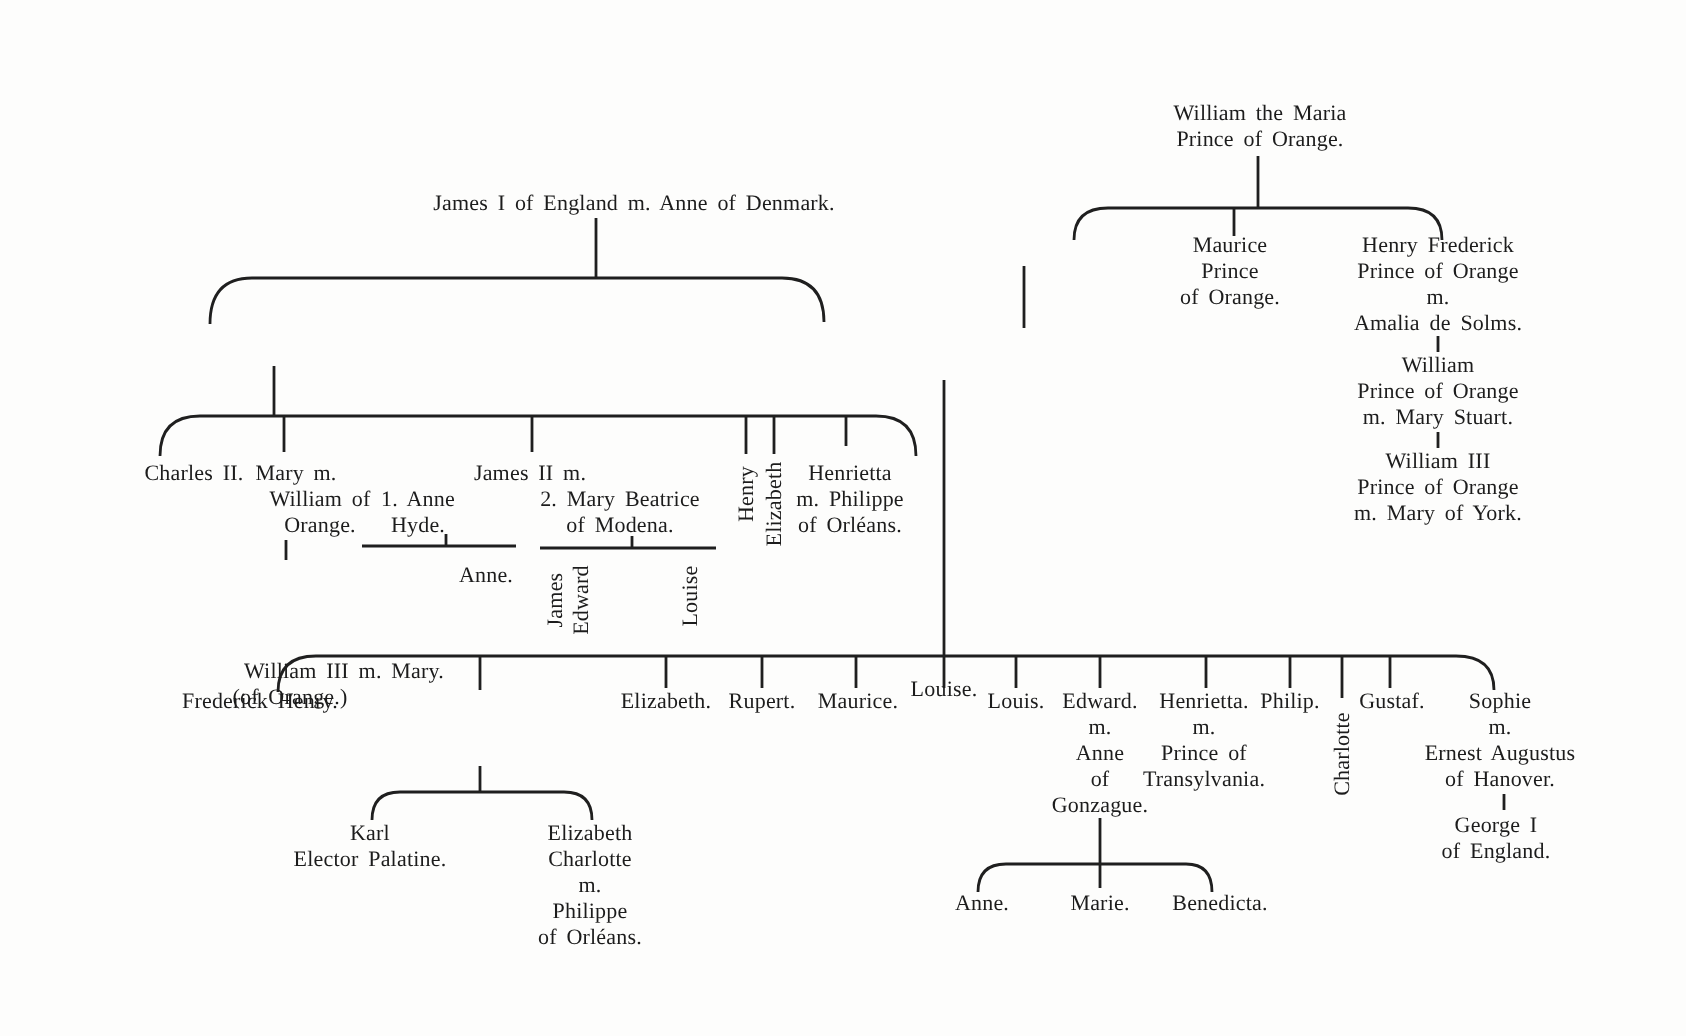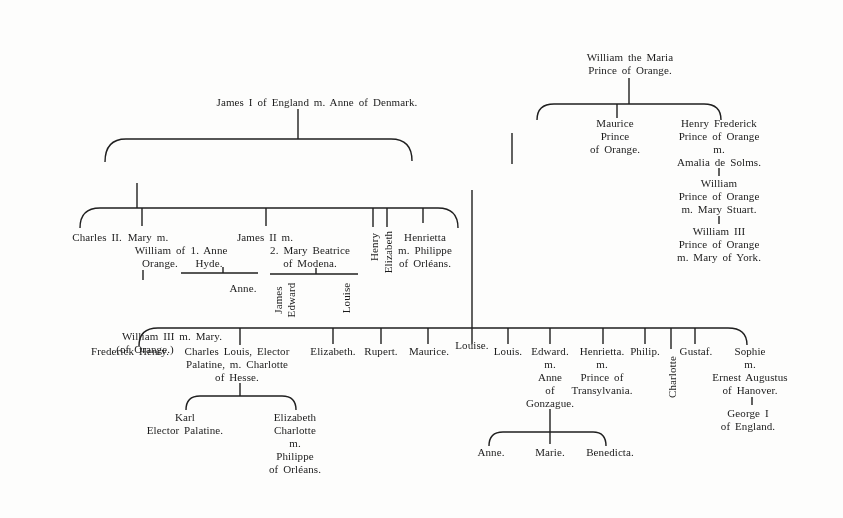--- a/index.html
+++ b/index.html
@@ -142,25 +142,20 @@
       <div class="ln">Elizabeth</div>
     </div>
     <div class="node" style="left: 425px; top: 231px;">
       <div class="ln">Henrietta</div>
       <div class="ln">m. Philippe</div>
       <div class="ln">of Orléans.</div>
     </div>
     <div class="node" style="left: 130px; top: 345px;">
       <div class="ln">Frederick Henry.</div>
     </div>
-    <div class="node" style="left: 237px; top: 345px;">
-      <div class="ln">Charles Louis, Elector</div>
-      <div class="ln">Palatine, m. Charlotte</div>
-      <div class="ln">of Hesse.</div>
-    </div>
     <div class="node" style="left: 333px; top: 345px;">
       <div class="ln">Elizabeth.</div>
     </div>
     <div class="node" style="left: 381px; top: 345px;">
       <div class="ln">Rupert.</div>
     </div>
     <div class="node" style="left: 429px; top: 345px;">
       <div class="ln">Maurice.</div>
     </div>
     <div class="node" style="left: 472px; top: 339px;">

